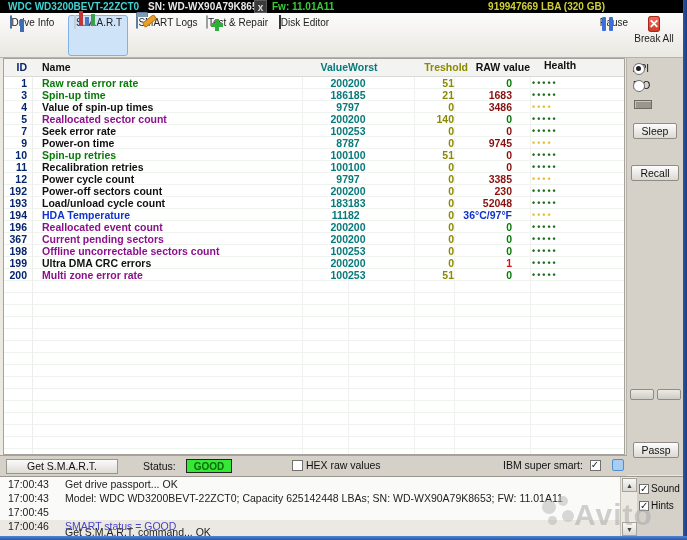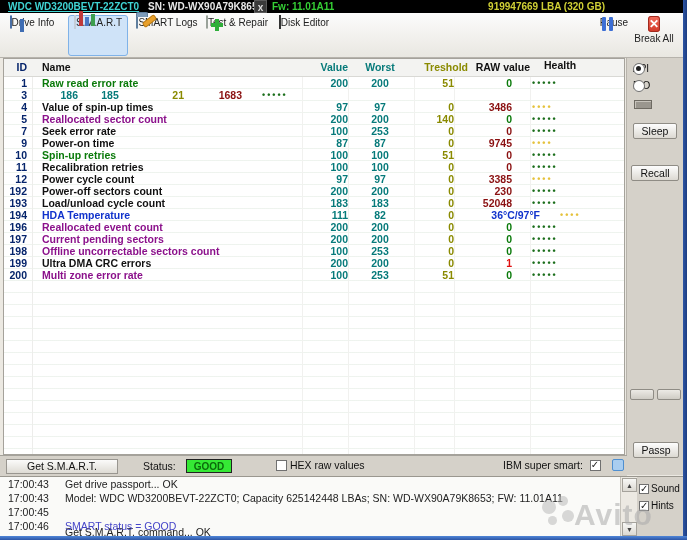--- a/index.html
+++ b/index.html
@@ -5,21 +5,21 @@
   * { margin:0; padding:0; box-sizing:border-box; }
   html,body { background:#555; }
   body { font-family:"Liberation Sans", sans-serif; }
   #win {
     position:relative; width:687px; height:540px; background:#ece9e2;
     overflow:hidden; font-size:11px;
   }
   
   .titlebar { position:absolute; left:0; top:0; width:683px; height:13px; background:#000; }
   .titlebar span { position:absolute; top:0; font-size:10px; font-weight:bold; line-height:13px; white-space:nowrap; }
-  .tb-model { left:8px; color:#3fd4d4;text-decoration:underline; }
+  .tb-model { left:8px; color:#3fd4d4; }
   .tb-serial { left:148px; color:#e8e8e8; }
   .tb-close { left:254px; width:13px; text-align:center; color:#ddd; background:#3a3a3a; border:1px solid #5a5a5a; height:13px; }
   .tb-fw { left:272px; color:#35cf35; }
   .tb-cap { right:78px; color:#cfcf35; }
   
   .toolbar { position:absolute; left:0; top:13px; width:683px; height:45px;
     background:linear-gradient(#fcfcfc,#e9e7e1); border-bottom:1px solid #b6b3ac; }
   .tbtn { position:absolute; top:2px; width:60px; height:41px; text-align:center; cursor:pointer; border:1px solid transparent; border-radius:3px; }
   .tbtn .tlabel { font-size:10px; color:#222; white-space:nowrap; }
   .tbtn.sel { background:#cfe3f8; border-color:#7fb2e8; }
@@ -58,21 +58,21 @@
       linear-gradient(#f1f1ef,#f1f1ef),linear-gradient(#f1f1ef,#f1f1ef),
       linear-gradient(#f1f1ef,#f1f1ef),linear-gradient(#f1f1ef,#f1f1ef),
       repeating-linear-gradient(#fff 0 11px, rgba(90,140,90,.10) 11px 12px);
     background-size:1px 100%,1px 100%,1px 100%,1px 100%,1px 100%,1px 100%,100% 100%;
     background-position:28px 0,298px 0,344px 0,410px 0,450px 0,526px 0,0 0;
     background-repeat:no-repeat,no-repeat,no-repeat,no-repeat,no-repeat,no-repeat,repeat; }
   .trow { display:flex; height:12px; line-height:12px; font-size:10.5px; font-weight:bold; }
   .c-id   { width:28px; text-align:right; padding-right:5px; color:#05246b; }
   .c-name { width:270px; padding-left:10px; overflow:hidden; white-space:nowrap; }
   .c-value{ width:46px; text-align:right; color:#067a7a; }
-  .c-worst{ width:66px; text-align:center; padding-right:2px; color:#067a7a; }
+  .c-worst{ width:66px; text-align:left; padding-right:2px; color:#067a7a; }
   .c-tres { width:40px; text-align:right; padding-right:0px; color:#8a8a00; }
   .c-raw  { width:76px; text-align:right; padding-right:18px; }
   .c-health{ flex:1; padding-left:2px; font-size:9px; letter-spacing:2px; line-height:12px; }
   .thead .c-tres{ padding-right:0; width:54px; }
   .thead .c-raw{ width:62px; padding-right:0; }
   .thead .c-health{ padding-left:14px; letter-spacing:0; font-size:10.5px; }
   
   .rpanel { position:absolute; left:626px; top:58px; width:57px; height:417px; background:#d5d1c9; border-left:1px solid #b7b3ab; }
   .radio { position:relative; font-size:10px; color:#111; height:13px; line-height:13px; margin:4px 0 2px 6px; cursor:pointer; }
   .radio:before { content:""; position:absolute; left:0; top:1px; width:10px; height:10px; border-radius:50%; background:#fff; border:1px solid #707070; }
@@ -83,25 +83,25 @@
   .minirow { position:absolute; top:331px; left:3px; display:flex; gap:3px; }
   .mini { width:24px; height:11px; background:linear-gradient(#eceae5,#cfccc5); border:1px solid #8f8c85; border-radius:2px; cursor:pointer; }
   .pbtn.passp { position:absolute; top:384px; left:6px; width:46px; }
   
   .statusbar { position:absolute; left:0; top:455px; width:627px; height:21px; background:#d5d1c9; border-top:1px solid #a5a29b; }
   .btn-getsmart { position:absolute; left:6px; top:3px; width:112px; height:15px; background:linear-gradient(#fbfbfa,#dedbd4); border:1px solid #999690; font-size:10.5px; text-align:center; line-height:13px; color:#111; cursor:pointer; }
   .lbl-status { position:absolute; left:143px; top:4px; font-size:10.5px; color:#111; }
   .badge-good { position:absolute; left:186px; top:3px; width:46px; height:14px; background:#35e835; border:1px solid #222; color:#0b6b0b; font-weight:bold; font-size:10px; text-align:center; line-height:13px; }
   .chk { display:inline-block; width:11px; height:11px; background:#fff; border:1px solid #707070; vertical-align:-2px; position:relative; cursor:pointer; }
   .chk.on:after { content:"✓"; position:absolute; left:0px; top:-2px; font-size:10px; color:#222; }
-  .hexwrap { position:absolute; left:244px; top:3px; font-size:10.5px; color:#111;padding-left:32px; }
+  .hexwrap { position:absolute; left:260px; top:3px; font-size:10.5px; color:#111;padding-left:32px; }
   .ibmwrap { position:absolute; left:503px; top:3px; font-size:10.5px; color:#111; }
   .chk-blue { display:inline-block; width:12px; height:12px; border:1px solid #4f8fd0; background:#a9cdf0; border-radius:2px; vertical-align:-2px; margin-left:8px; cursor:pointer; }
   
-  .logwrap { position:absolute; left:0; top:476px; width:637px; height:64px; background:#fafaf8; border-top:1px solid #9a978f; }
+  .logwrap { position:absolute; left:0; top:476px; width:637px; height:44px; background:#fafaf8; border-top:1px solid #9a978f; }
   .logline { display:flex; height:13px; line-height:13px; font-size:10.5px; margin-top:1px; }
   .log-time { width:55px; padding-left:8px; color:#222; }
   .log-text { padding-left:10px; white-space:nowrap; color:#222; }
   .scroll { position:absolute; right:0; top:0; width:17px; height:60px; background:#ece9e2; border-left:1px solid #c5c2ba; }
   .sarrow { position:absolute; left:1px; width:15px; height:14px; background:linear-gradient(#f8f8f6,#dcd9d2); border:1px solid #a5a29b; font-size:7px; text-align:center; line-height:13px; color:#444; cursor:pointer; }
   .sarrow.up{top:1px;} .sarrow.down{bottom:1px;}
   .soundpanel { position:absolute; left:637px; top:476px; width:46px; height:60px; background:#d5d1c9; border-top:1px solid #9a978f; font-size:10px; color:#111; }
   .soundpanel .opt { margin:6px 0 0 2px; white-space:nowrap; }
   .soundpanel .chk{ width:10px; height:10px; margin-right:2px; }
   
@@ -176,20 +176,21 @@
       <div class="c-name" style="color: rgb(10, 122, 10);">Raw read error rate</div>
       <div class="c-value">200</div>
       <div class="c-worst">200</div>
       <div class="c-tres">51</div>
       <div class="c-raw" style="color: rgb(10, 122, 10);">0</div>
       <div class="c-health" style="color: rgb(27, 110, 27);">•••••</div>
     </div>
 
     <div class="trow">
       <div class="c-id">3</div>
+      <div class="c-name" style="color: rgb(10, 122, 10);">Spin-up time</div>
       <div class="c-value">186</div>
       <div class="c-worst">185</div>
       <div class="c-tres">21</div>
       <div class="c-raw" style="color: rgb(138, 16, 16);">1683</div>
       <div class="c-health" style="color: rgb(27, 110, 27);">•••••</div>
     </div>
 
     <div class="trow">
       <div class="c-id">4</div>
       <div class="c-name" style="color: rgb(17, 17, 17);">Value of spin-up times</div>
@@ -279,36 +280,36 @@
       <div class="c-raw" style="color: rgb(138, 16, 16);">52048</div>
       <div class="c-health" style="color: rgb(27, 110, 27);">•••••</div>
     </div>
 
     <div class="trow">
       <div class="c-id">194</div>
       <div class="c-name" style="color: rgb(17, 51, 204);">HDA Temperature</div>
       <div class="c-value">111</div>
       <div class="c-worst">82</div>
       <div class="c-tres">0</div>
-      <div class="c-raw" style="color: rgb(17, 51, 204); margin-left: 28px;">36°C/97°F</div>
+      <div class="c-raw" style="color: rgb(17, 51, 204);">36°C/97°F</div>
       <div class="c-health" style="color: rgb(229, 194, 60);">••••</div>
     </div>
 
     <div class="trow">
       <div class="c-id">196</div>
       <div class="c-name" style="color: rgb(139, 17, 139);">Reallocated event count</div>
       <div class="c-value">200</div>
       <div class="c-worst">200</div>
       <div class="c-tres">0</div>
       <div class="c-raw" style="color: rgb(10, 122, 10);">0</div>
       <div class="c-health" style="color: rgb(27, 110, 27);">•••••</div>
     </div>
 
     <div class="trow">
-      <div class="c-id">197</div>
+      <div class="c-id">367</div>
       <div class="c-name" style="color: rgb(139, 17, 139);">Current pending sectors</div>
       <div class="c-value">200</div>
       <div class="c-worst">200</div>
       <div class="c-tres">0</div>
       <div class="c-raw" style="color: rgb(10, 122, 10);">0</div>
       <div class="c-health" style="color: rgb(27, 110, 27);">•••••</div>
     </div>
 
     <div class="trow">
       <div class="c-id">198</div>

